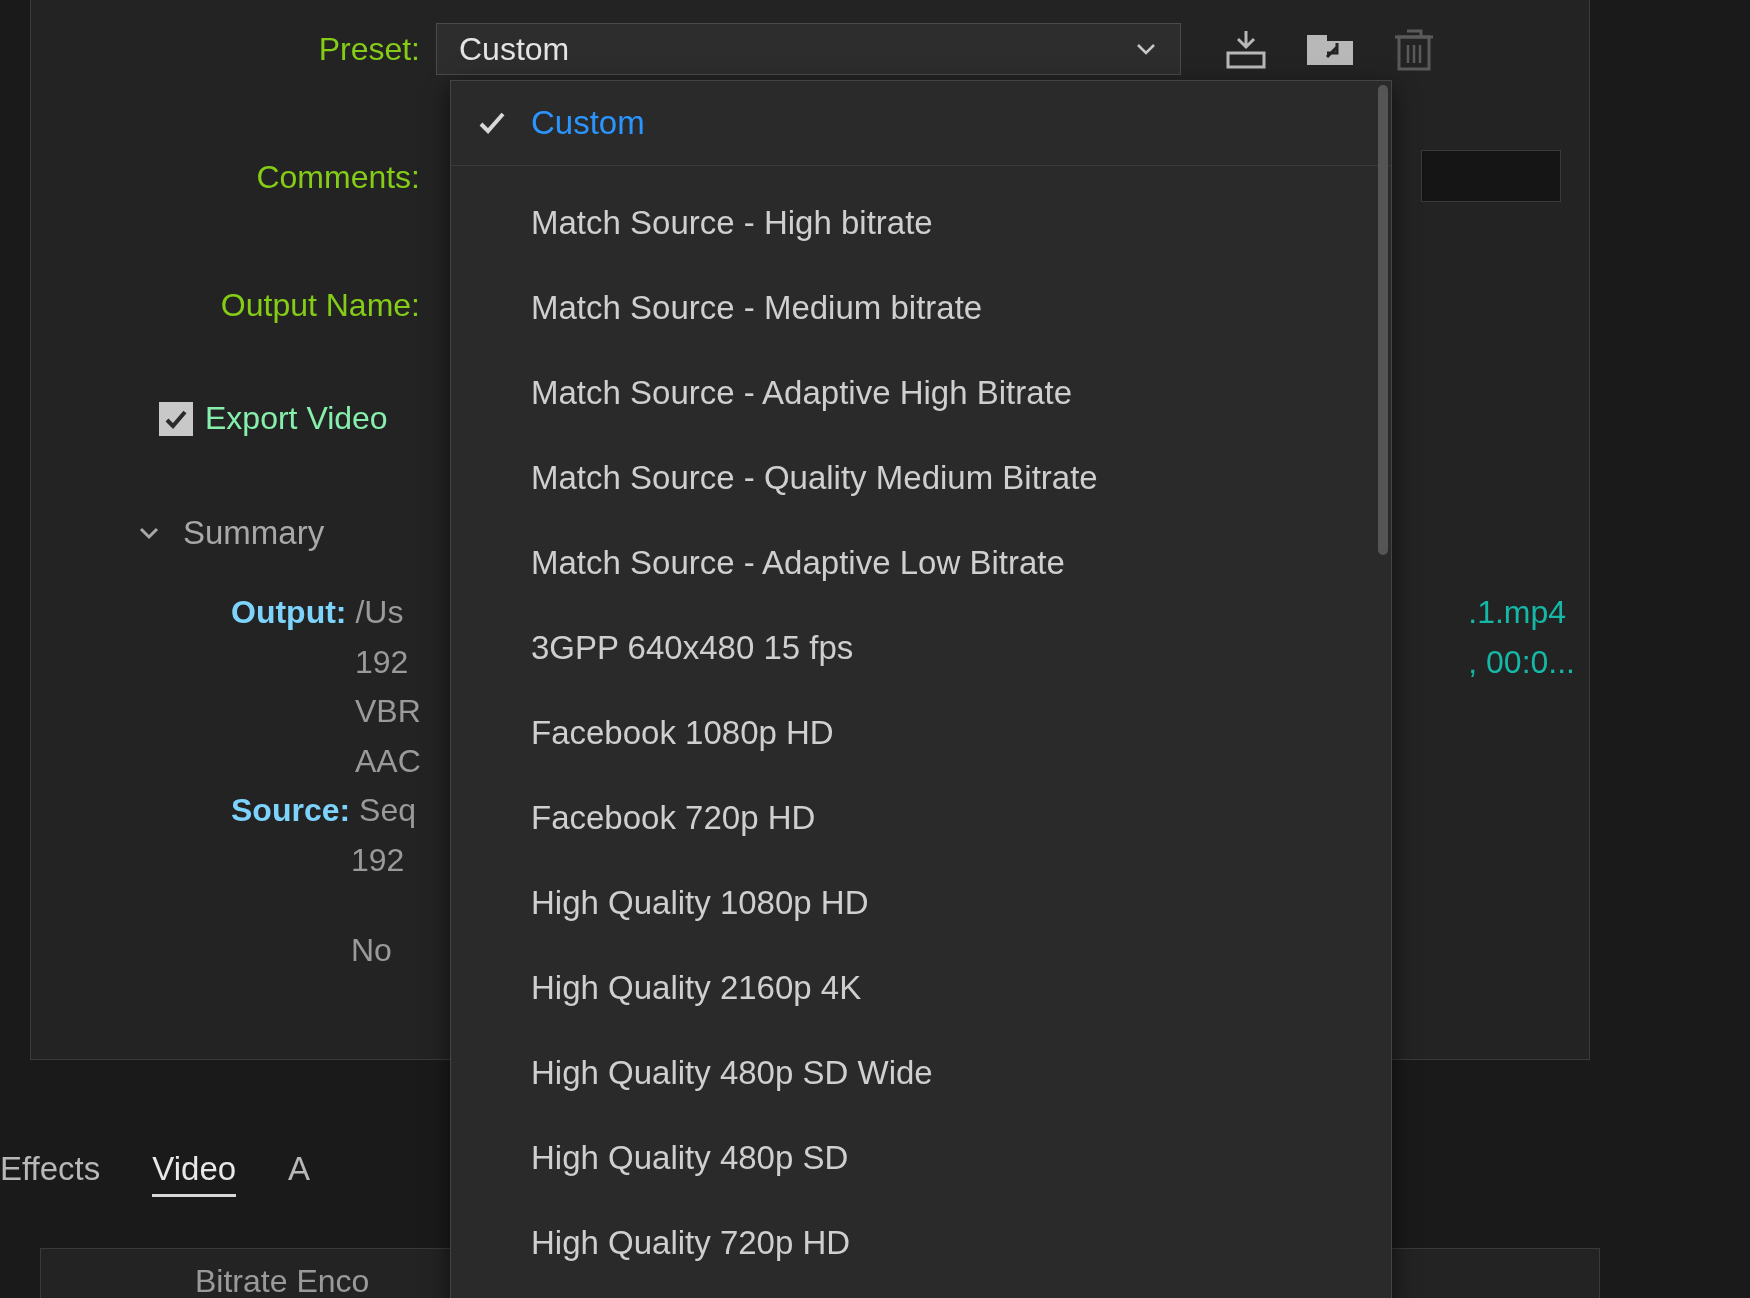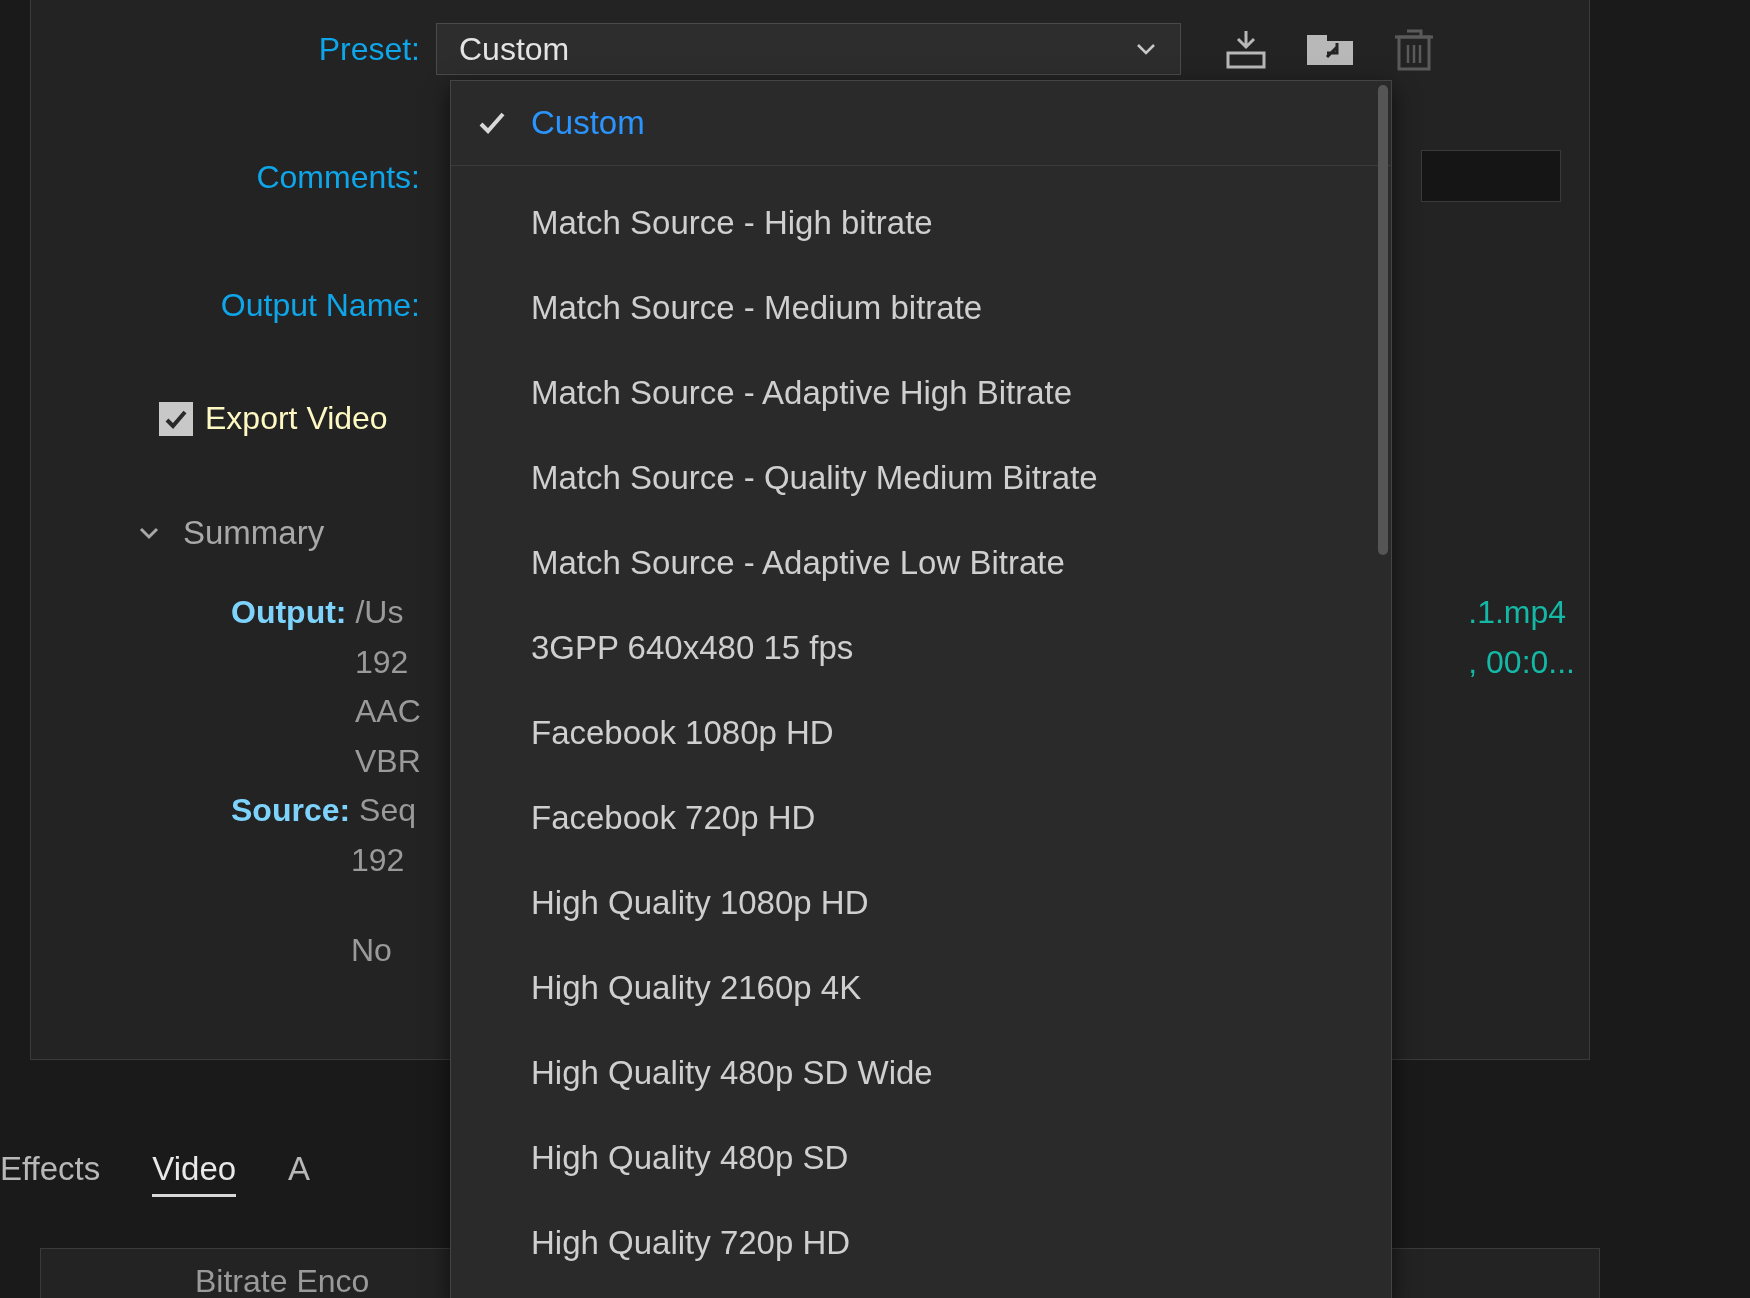--- a/index.html
+++ b/index.html
@@ -27,21 +27,21 @@
   
   .row {
     display: flex;
     align-items: center;
     height: 62px;
   }
   .lbl {
     width: 405px;
     text-align: right;
     font-size: 32px;
-    color: #0ea5e9;
+    color: #84cc16;
     padding-right: 16px;
   }
 
   
   .combobox {
     position: relative;
     width: 745px;
     height: 52px;
     border: 1px solid #4a4a4a;
     background: #2d2d2d;
@@ -81,21 +81,21 @@
 
   
   .export-row {
     position: absolute;
     left: 128px;
     top: 400px;
     display: flex;
     align-items: center;
     gap: 12px;
     font-size: 32px;
-    color: #fef9c3;
+    color: #86efac;
   }
   .checkbox {
     width: 34px; height: 34px;
     background: #c8c8c8;
     display: flex; align-items: center; justify-content: center;
   }
 
   
   .summary-header {
     position: absolute;
@@ -266,22 +266,22 @@
       <svg width="24" height="24" viewBox="0 0 24 24">
           <path d="M4 8 L12 16 L20 8" fill="none" stroke="#a8a8a8" stroke-width="3"></path>
         </svg>
     </span>
     <span>Summary</span>
   </div>
 
   <div class="summary-body">
     <div><b>Output:</b> <span>/Us</span></div>
     <div style="padding-left:124px;">192</div>
+    <div style="padding-left:124px;">VBR</div>
     <div style="padding-left:124px;">AAC</div>
-    <div style="padding-left:124px;">VBR</div>
     <div style=""><b>Source:</b> <span>Seq</span></div>
     <div style="padding-left:120px;">192</div>
     <div style="padding-left:120px;margin-top:40px;">No </div>
   </div>
   <div class="summary-right-trunc">
     <div>.1.mp4</div>
     <div>, 00:0...</div>
   </div>
 
 </div>

